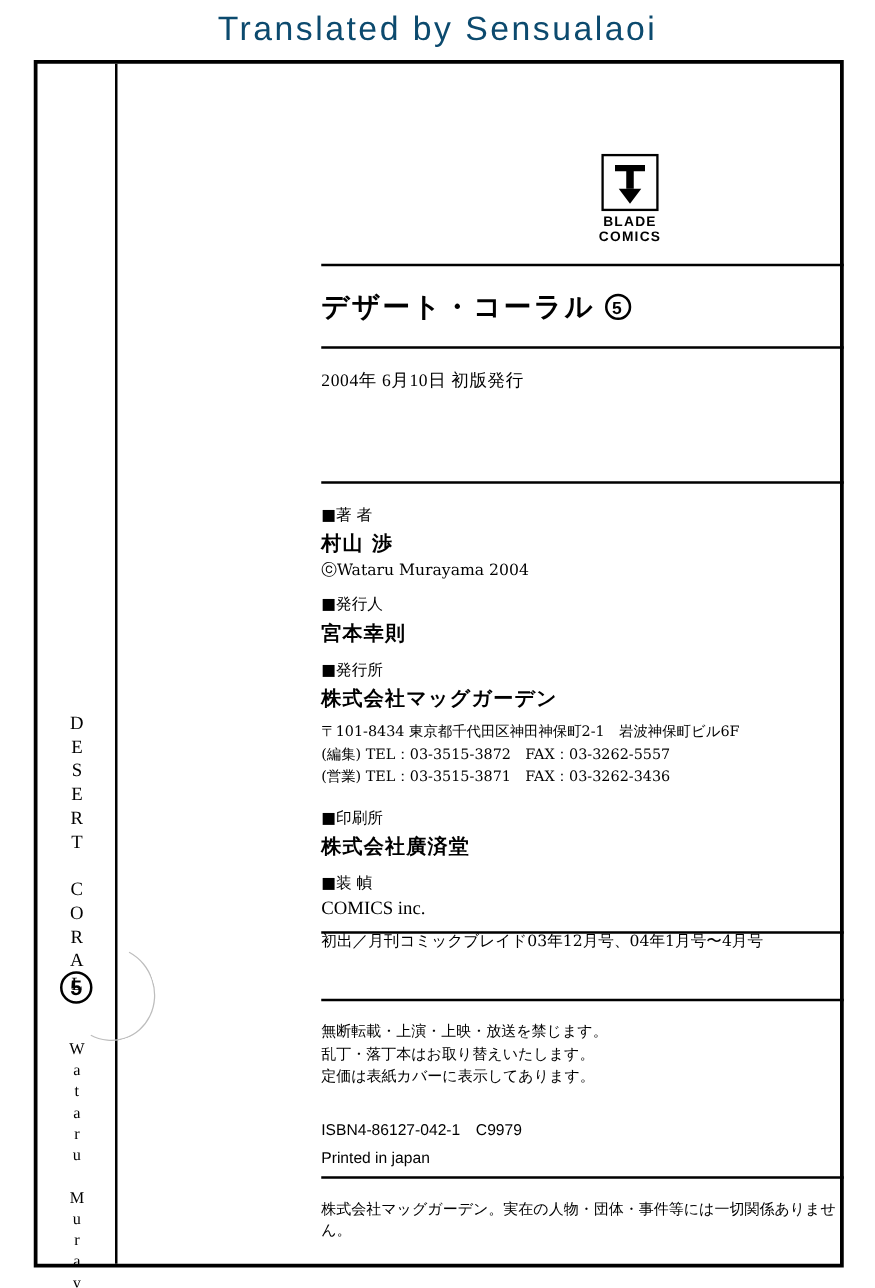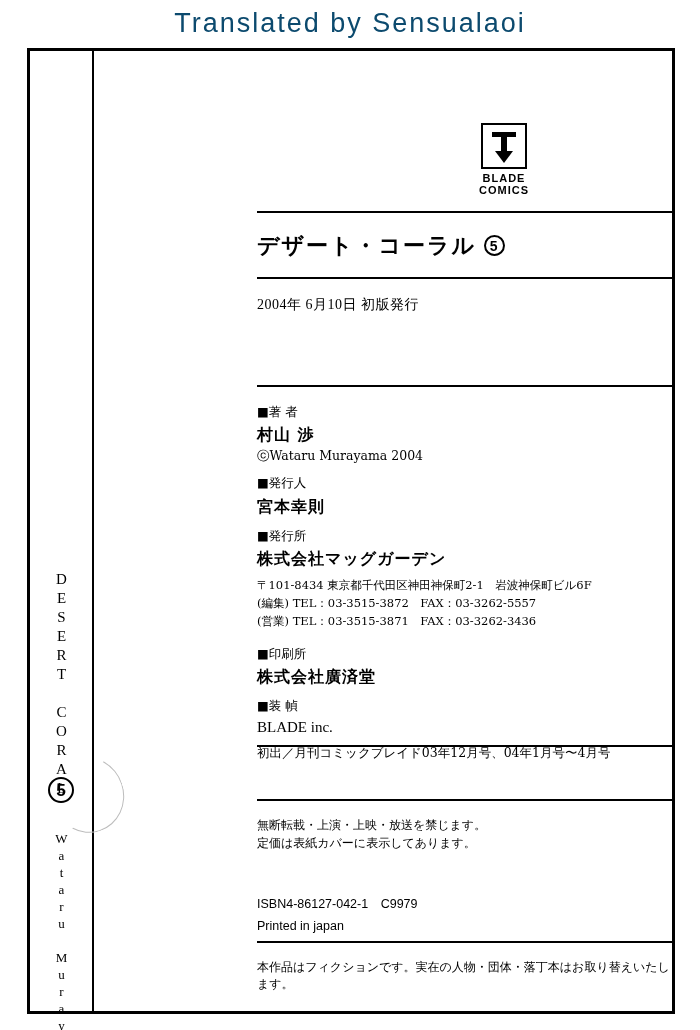--- a/index.html
+++ b/index.html
@@ -303,36 +303,37 @@
       <div class="addr">
         <div>〒101-8434  東京都千代田区神田神保町2-1　岩波神保町ビル6F</div>
         <div>(編集) TEL：03-3515-3872　FAX：03-3262-5557</div>
         <div>(営業) TEL：03-3515-3871　FAX：03-3262-3436</div>
       </div>
 
       <div class="hdr" style="margin-top:14px;">■印刷所</div>
       <div class="big">株式会社廣済堂</div>
 
       <div class="hdr">■装 幀</div>
-      <div class="vol">BLADE inc.</div>
+      <div class="vol">COMICS inc.</div>
     </div>
 
     <div class="hr" style="top:694px;"></div>
 
     <div class="serial">初出／月刊コミックブレイド03年12月号、04年1月号〜4月号</div>
 
     <div class="hr" style="top:748px;"></div>
 
     <div class="notice">
       <div>無断転載・上演・上映・放送を禁じます。</div>
+      <div>乱丁・落丁本はお取り替えいたします。</div>
       <div>定価は表紙カバーに表示してあります。</div>
     </div>
 
     <div class="isbn">
       <div>ISBN4-86127-042-1　C9979</div>
       <div>Printed in japan</div>
     </div>
 
     <div class="hr" style="top:890px;"></div>
 
-    <div class="disclaimer">本作品はフィクションです。実在の人物・団体・落丁本はお取り替えいたします。</div>
+    <div class="disclaimer">株式会社マッグガーデン。実在の人物・団体・事件等には一切関係ありません。</div>
   </div>
 </div>
 
 </body></html>

